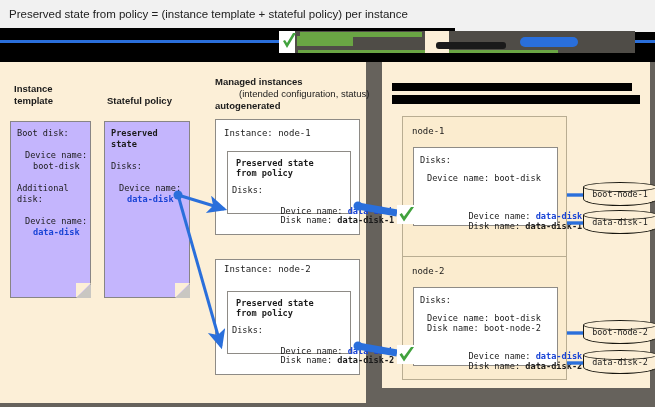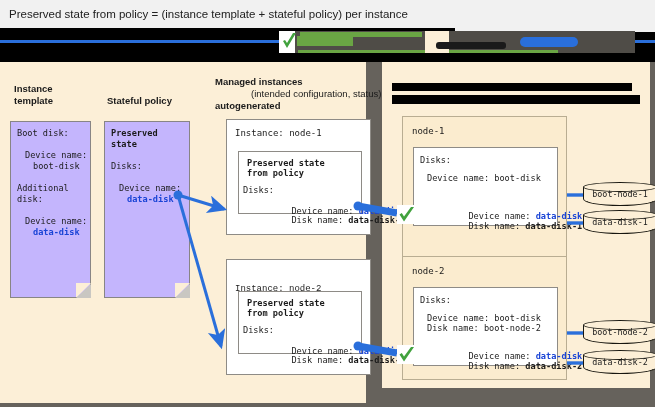--- a/index.html
+++ b/index.html
@@ -97,21 +97,21 @@
   }
   .mono{
     font-family:"DejaVu Sans Mono","Liberation Mono",monospace;
     font-size:8.6px;line-height:11px;color:#1b1b1b;
     white-space:pre;
   }
   .mono b{font-weight:bold;}
   .blue{color:#1a44d6;font-weight:bold;}
 
   .box{
-    position:absolute;background:#ffffff;border:1px solid #8e8b86;box-sizing:border-box;margin-left:11px;
+    position:absolute;background:#ffffff;border:1px solid #8e8b86;box-sizing:border-box;
   }
   .innerbox{
     position:absolute;background:#ffffff;border:1px solid #8e8b86;box-sizing:border-box;
   }
   .nodecard{
     position:absolute;background:#fbeccf;border:1px solid #b9ad92;box-sizing:border-box;
   }
 
   
   .redact{position:absolute;background:#000000;}
@@ -168,21 +168,21 @@
 <div class="canvas">
 
   <div class="panel panel-left"></div>
 
   <div class="panel panel-right"></div>
 
   <div class="col-title" style="left:14px;top:21px;">Instance
 template</div>
   <div class="col-title" style="left:107px;top:33px;">Stateful policy</div>
   <div class="col-title" style="left:215px;top:14px;">Managed instances</div>
-  <div class="col-title reg" style="left:227px;top:26px;padding-left:24px;">(intended configuration, status)</div>
+  <div class="col-title reg" style="left:215px;top:26px;padding-left:24px;">(intended configuration, status)</div>
   <div class="col-title" style="left:215px;top:38px;">autogenerated</div>
 
   <div class="redact" style="left:392px;top:21px;width:240px;height:8px;"></div>
   <div class="redact" style="left:392px;top:33px;width:248px;height:9px;"></div>
 
   <div class="note" style="left:10px;top:59px;width:81px;height:177px;">
     <div class="mono" style="position:absolute;left:6px;top:6px;">Boot disk:</div>
     <div class="mono" style="position:absolute;left:14px;top:28px;">Device name:</div>
     <div class="mono" style="position:absolute;left:22px;top:39px;">boot-disk</div>
     <div class="mono" style="position:absolute;left:6px;top:61px;">Additional</div>
@@ -212,21 +212,21 @@
       <div class="mono" style="position:absolute;left:11px;top:43px;">
         <span>Device name: </span><span class="blue">data-disk</span>
       </div>
       <div class="mono" style="position:absolute;left:11px;top:52px;">
         <span>Disk name: </span><b>data-disk-1</b>
       </div>
     </div>
   </div>
 
   <div class="box" style="left:215px;top:197px;width:145px;height:116px;">
-    <div class="mono" style="position:absolute;left:8px;top:24px;font-size:9px;font-family:Liberation Mono, monospace;">Instance: node-2</div>
+    <div class="mono" style="position:absolute;left:8px;top:4px;font-size:9px;">Instance: node-2</div>
     <div class="innerbox" style="left:11px;top:31px;width:124px;height:63px;">
       <div class="mono" style="position:absolute;left:8px;top:6px;font-weight:bold;">Preserved state</div>
       <div class="mono" style="position:absolute;left:8px;top:16px;font-weight:bold;">from policy</div>
       <div class="mono" style="position:absolute;left:4px;top:33px;">Disks:</div>
       <div class="mono" style="position:absolute;left:11px;top:43px;">
         <span>Device name: </span><span class="blue">data-disk</span>
       </div>
       <div class="mono" style="position:absolute;left:11px;top:52px;">
         <span>Disk name: </span><b>data-disk-2</b>
       </div>

